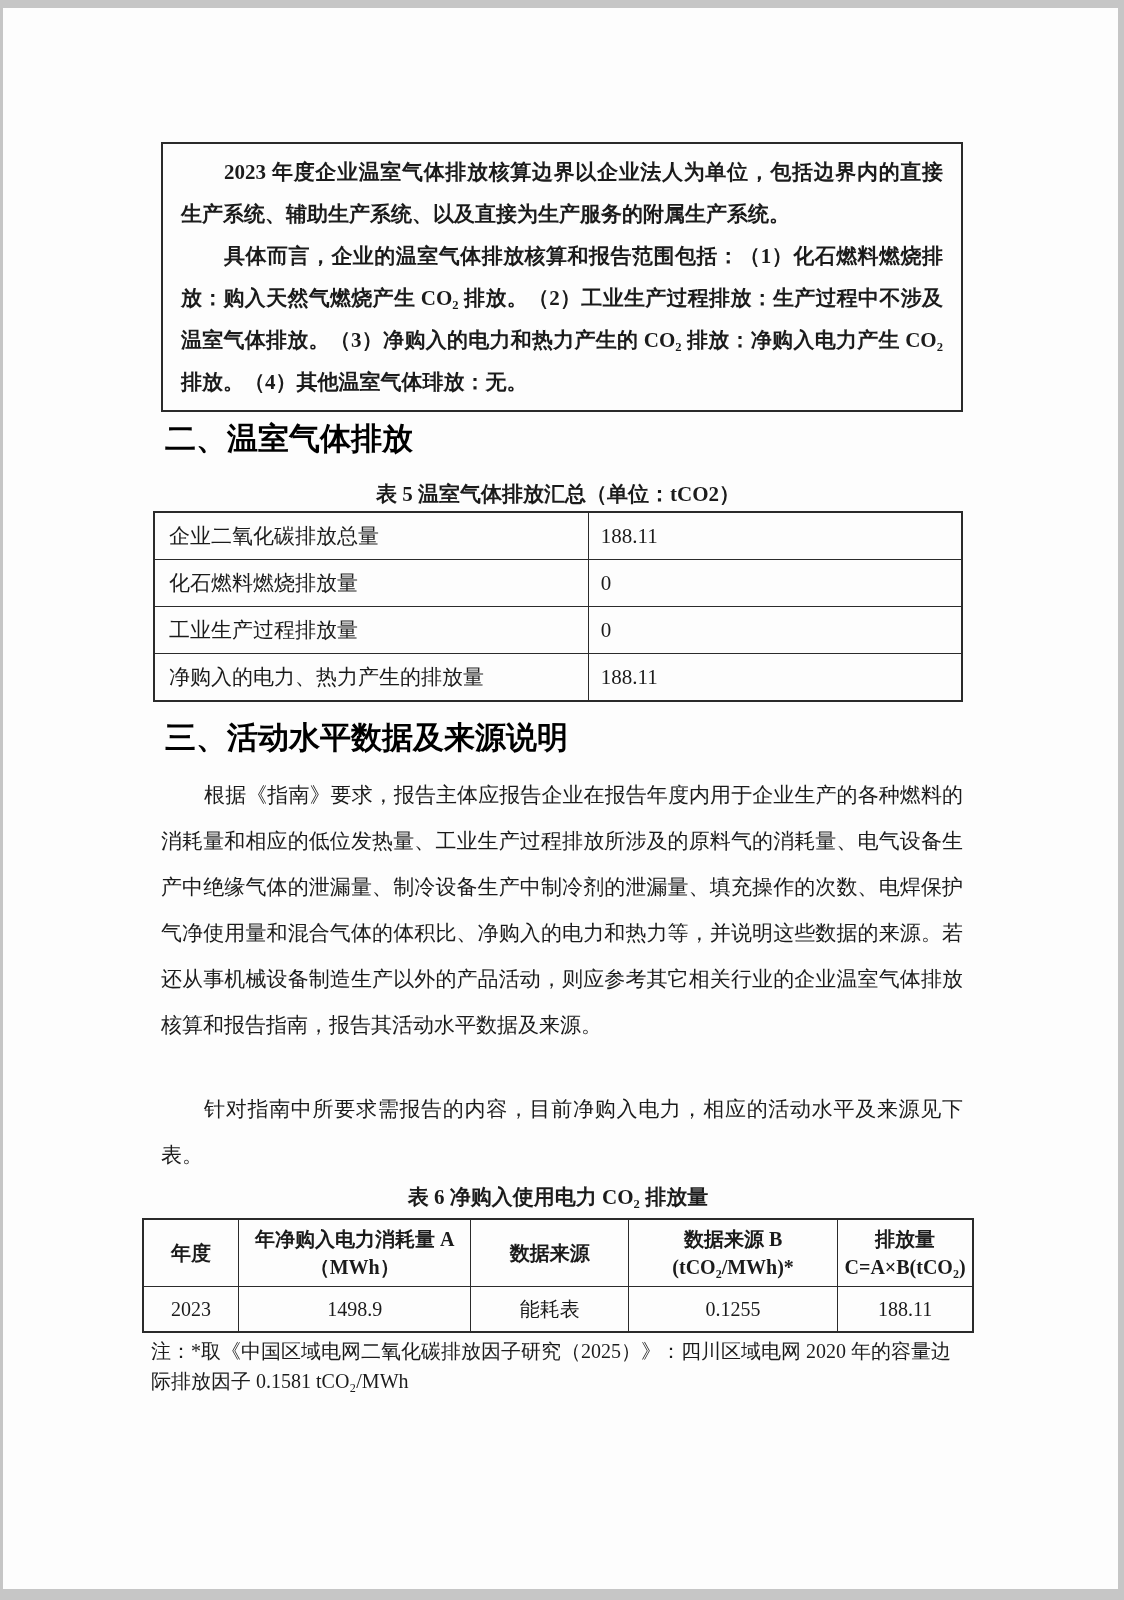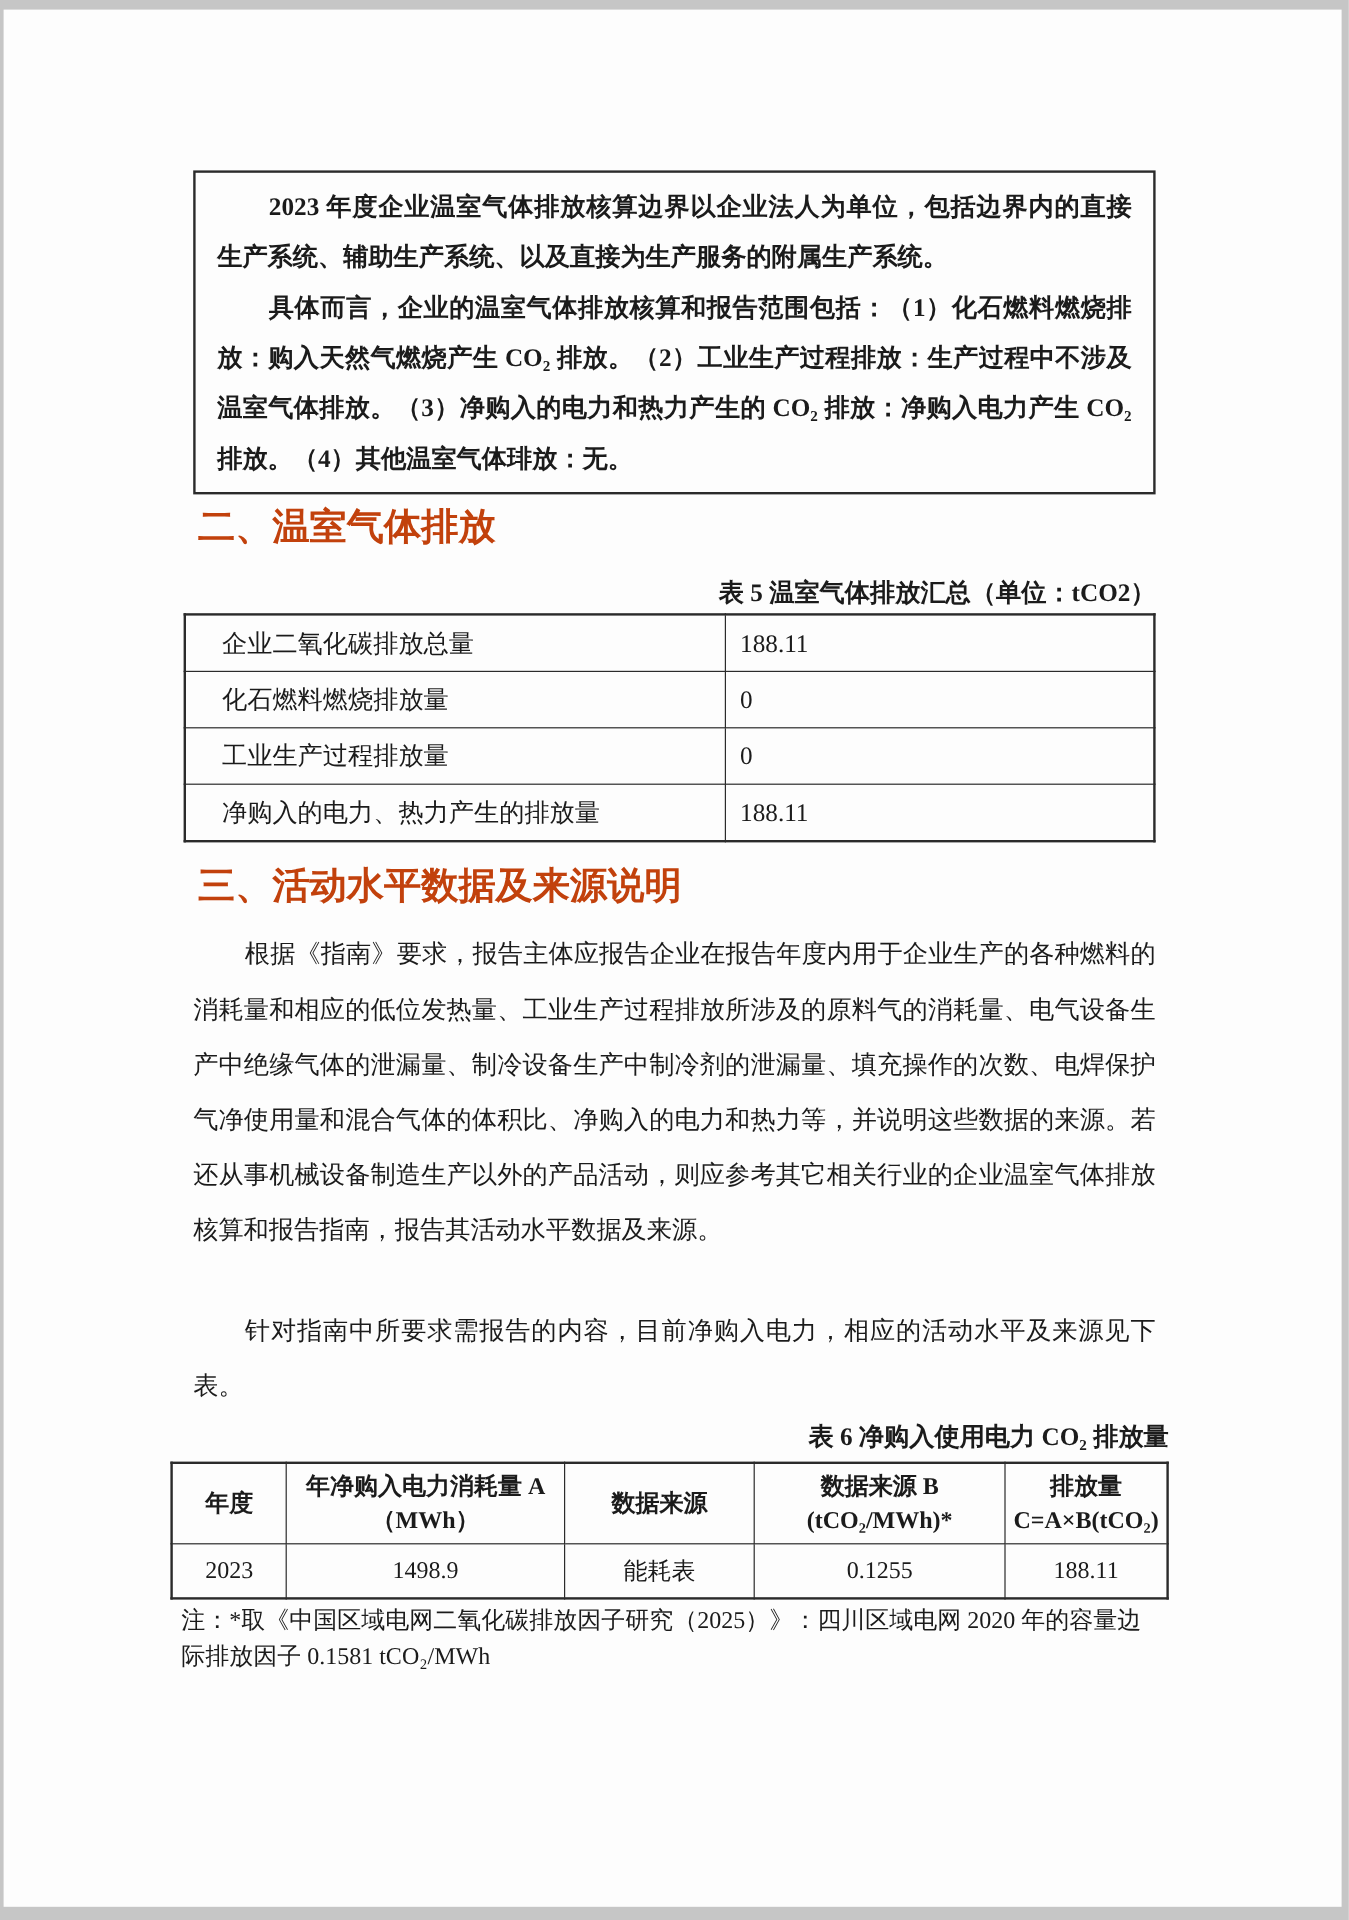--- a/index.html
+++ b/index.html
@@ -32,51 +32,51 @@
     font-weight: bold;
   }
   .top-box p { margin: 0; text-indent: 2.05em; }
 
   
   .heading {
     font-family: "Liberation Sans", "DejaVu Sans", sans-serif;
     font-weight: 700;
     font-size: 31px;
     line-height: 38px;
-    color: #c2410c;
+    color: #000000;
     white-space: nowrap;
     margin: 0;
   }
   .h-sec2 { left: 162px; top: 412px; }
   .h-sec3 { left: 162px; top: 711px; }
 
   
   .caption {
     font-weight: 700;
     font-size: 21px;
-    text-align: right;
+    text-align: center;
     white-space: nowrap;
   }
   .cap5 { left: 150px; top: 472px; width: 810px; }
   .cap6 { left: 139px; top: 1175px; width: 832px; }
 
   
   table { border-collapse: collapse; table-layout: fixed; }
   .t5 {
     left: 150px; top: 503px; width: 810px;
     border: 2px solid #2b2b2b;
     font-size: 21px;
   }
   .t5 td {
     border: 1px solid #2b2b2b;
     height: 44px;
     vertical-align: middle;
     overflow: hidden; white-space: nowrap;
   }
-  .t5 td.lbl { width: 51.7%; padding-left: 30px; }
+  .t5 td.lbl { width: 51.7%; padding-left: 14px; }
   .t5 td.val { padding-left: 12px; }
 
   
   .para {
     left: 158px; width: 802px;
     font-size: 21px;
     line-height: 46px;
     text-align: justify;
     text-indent: 2.05em;
     margin: 0;

